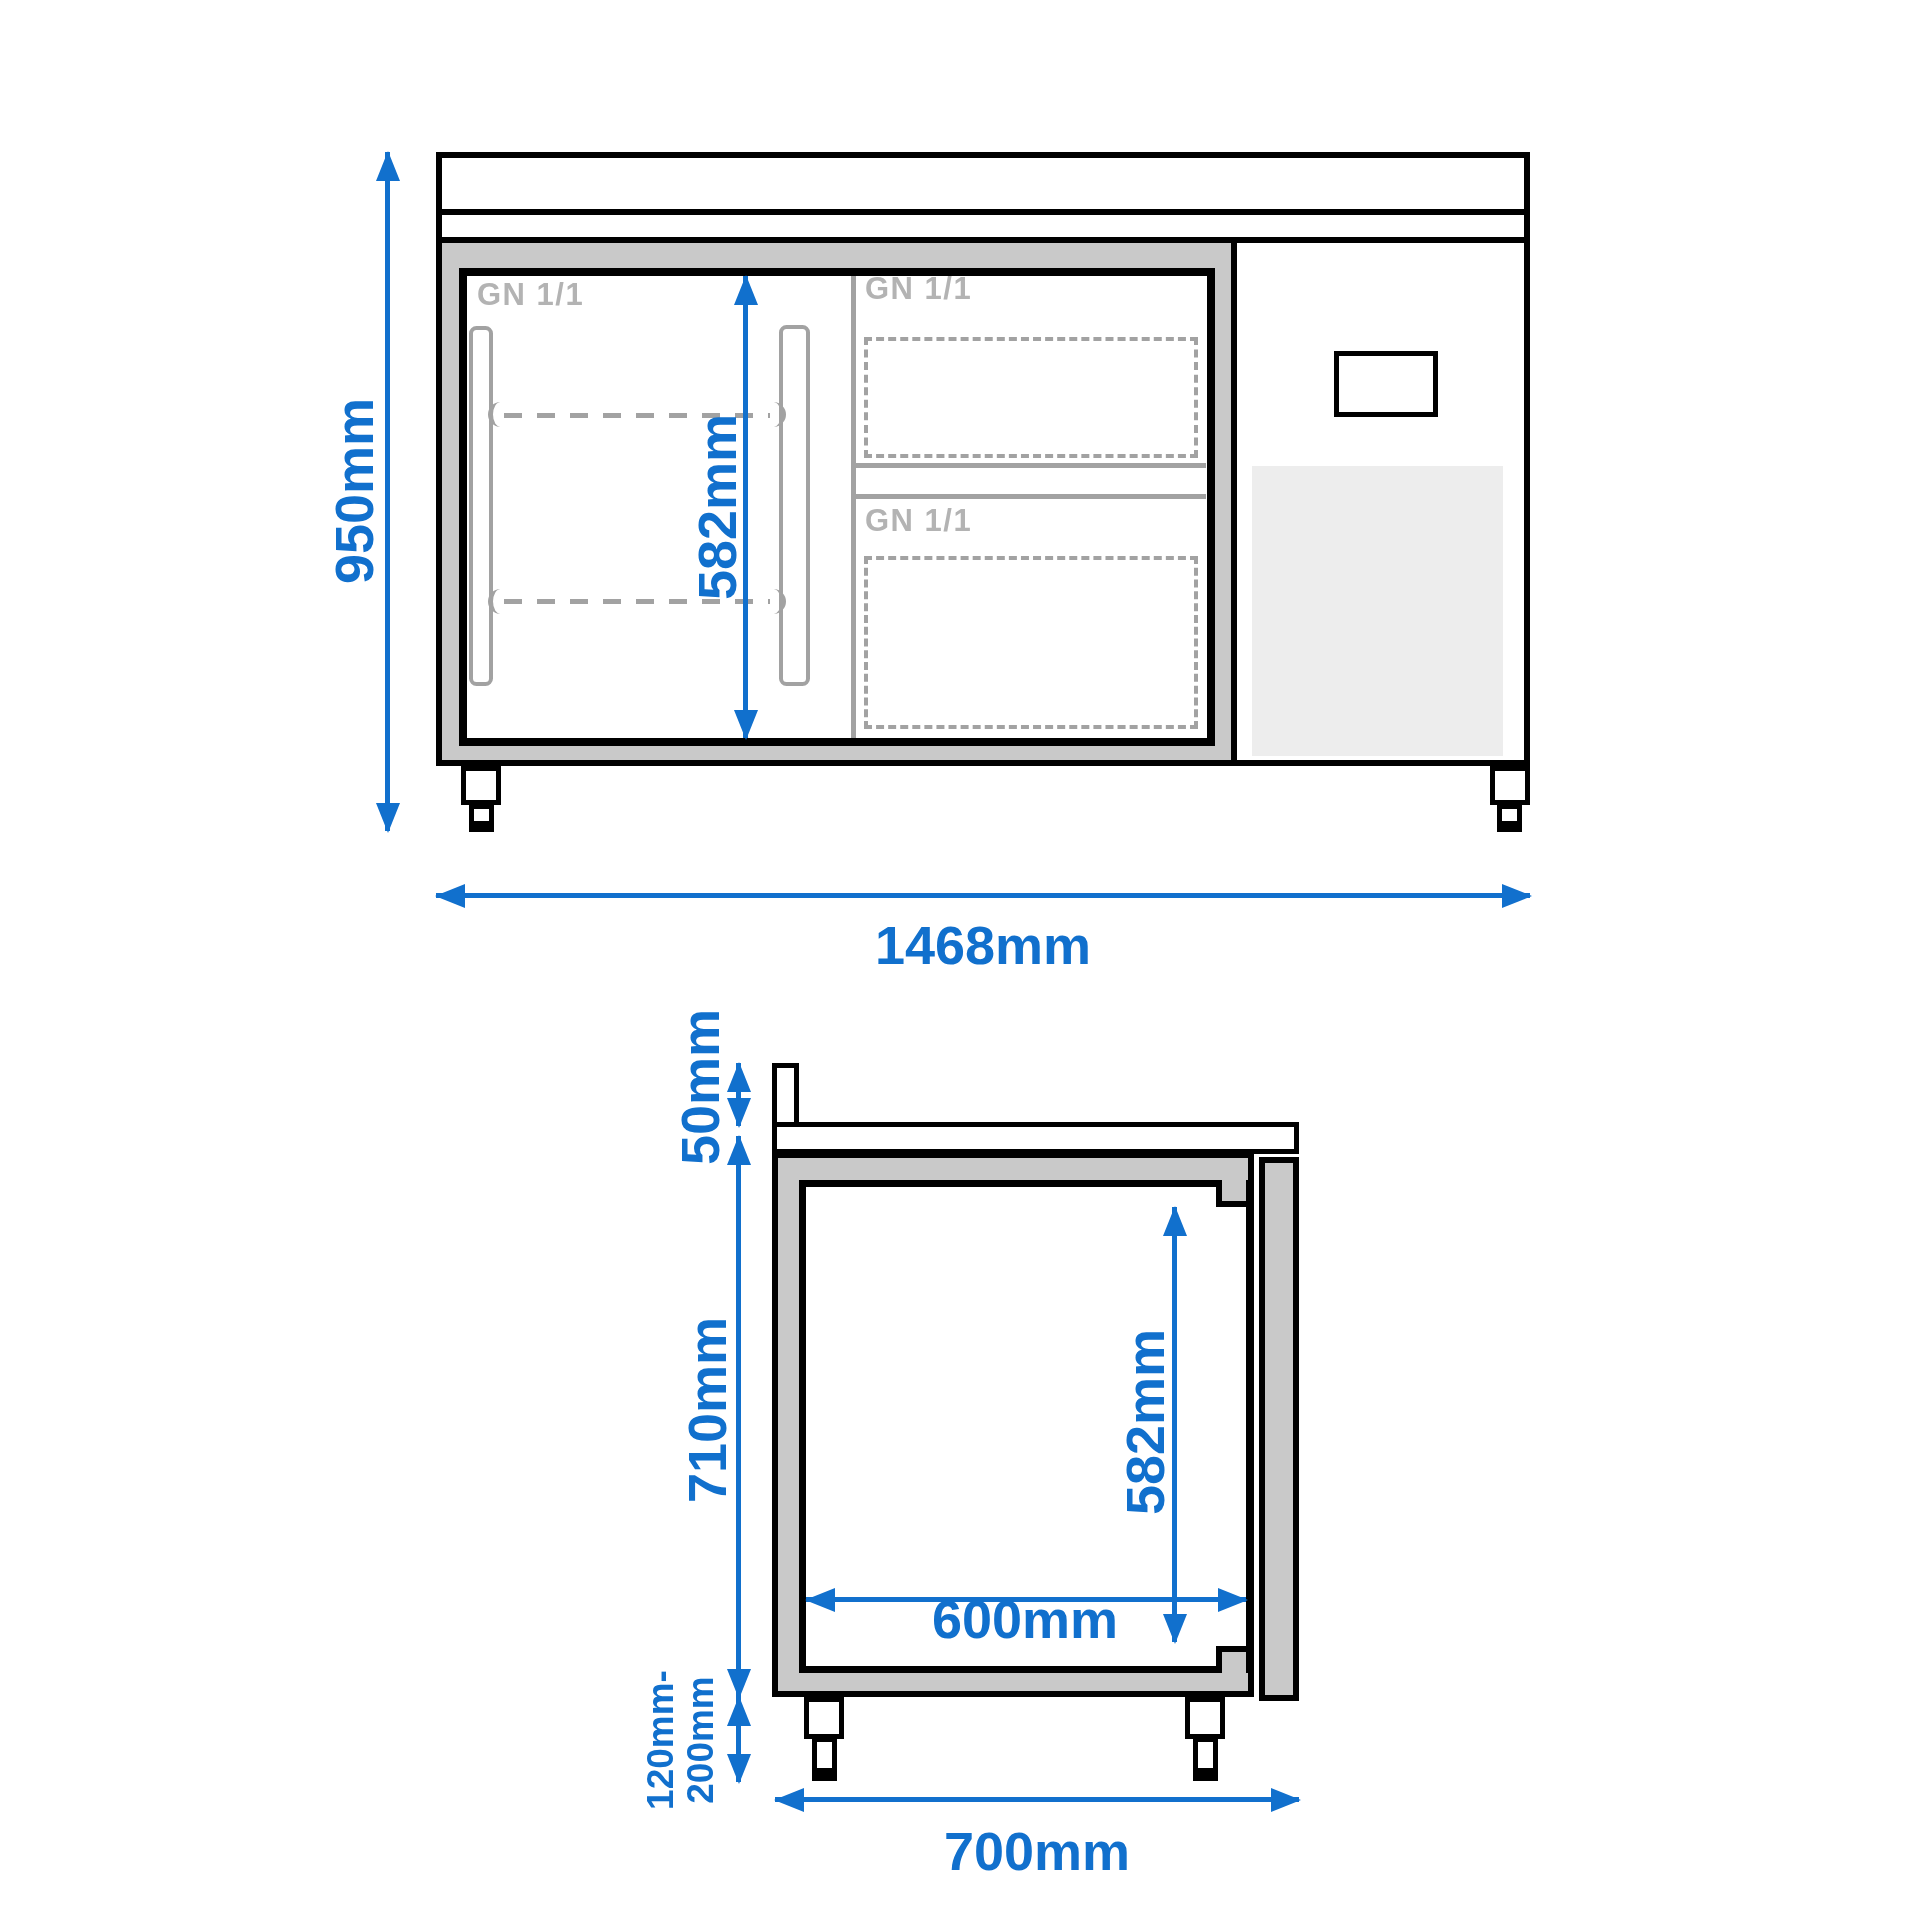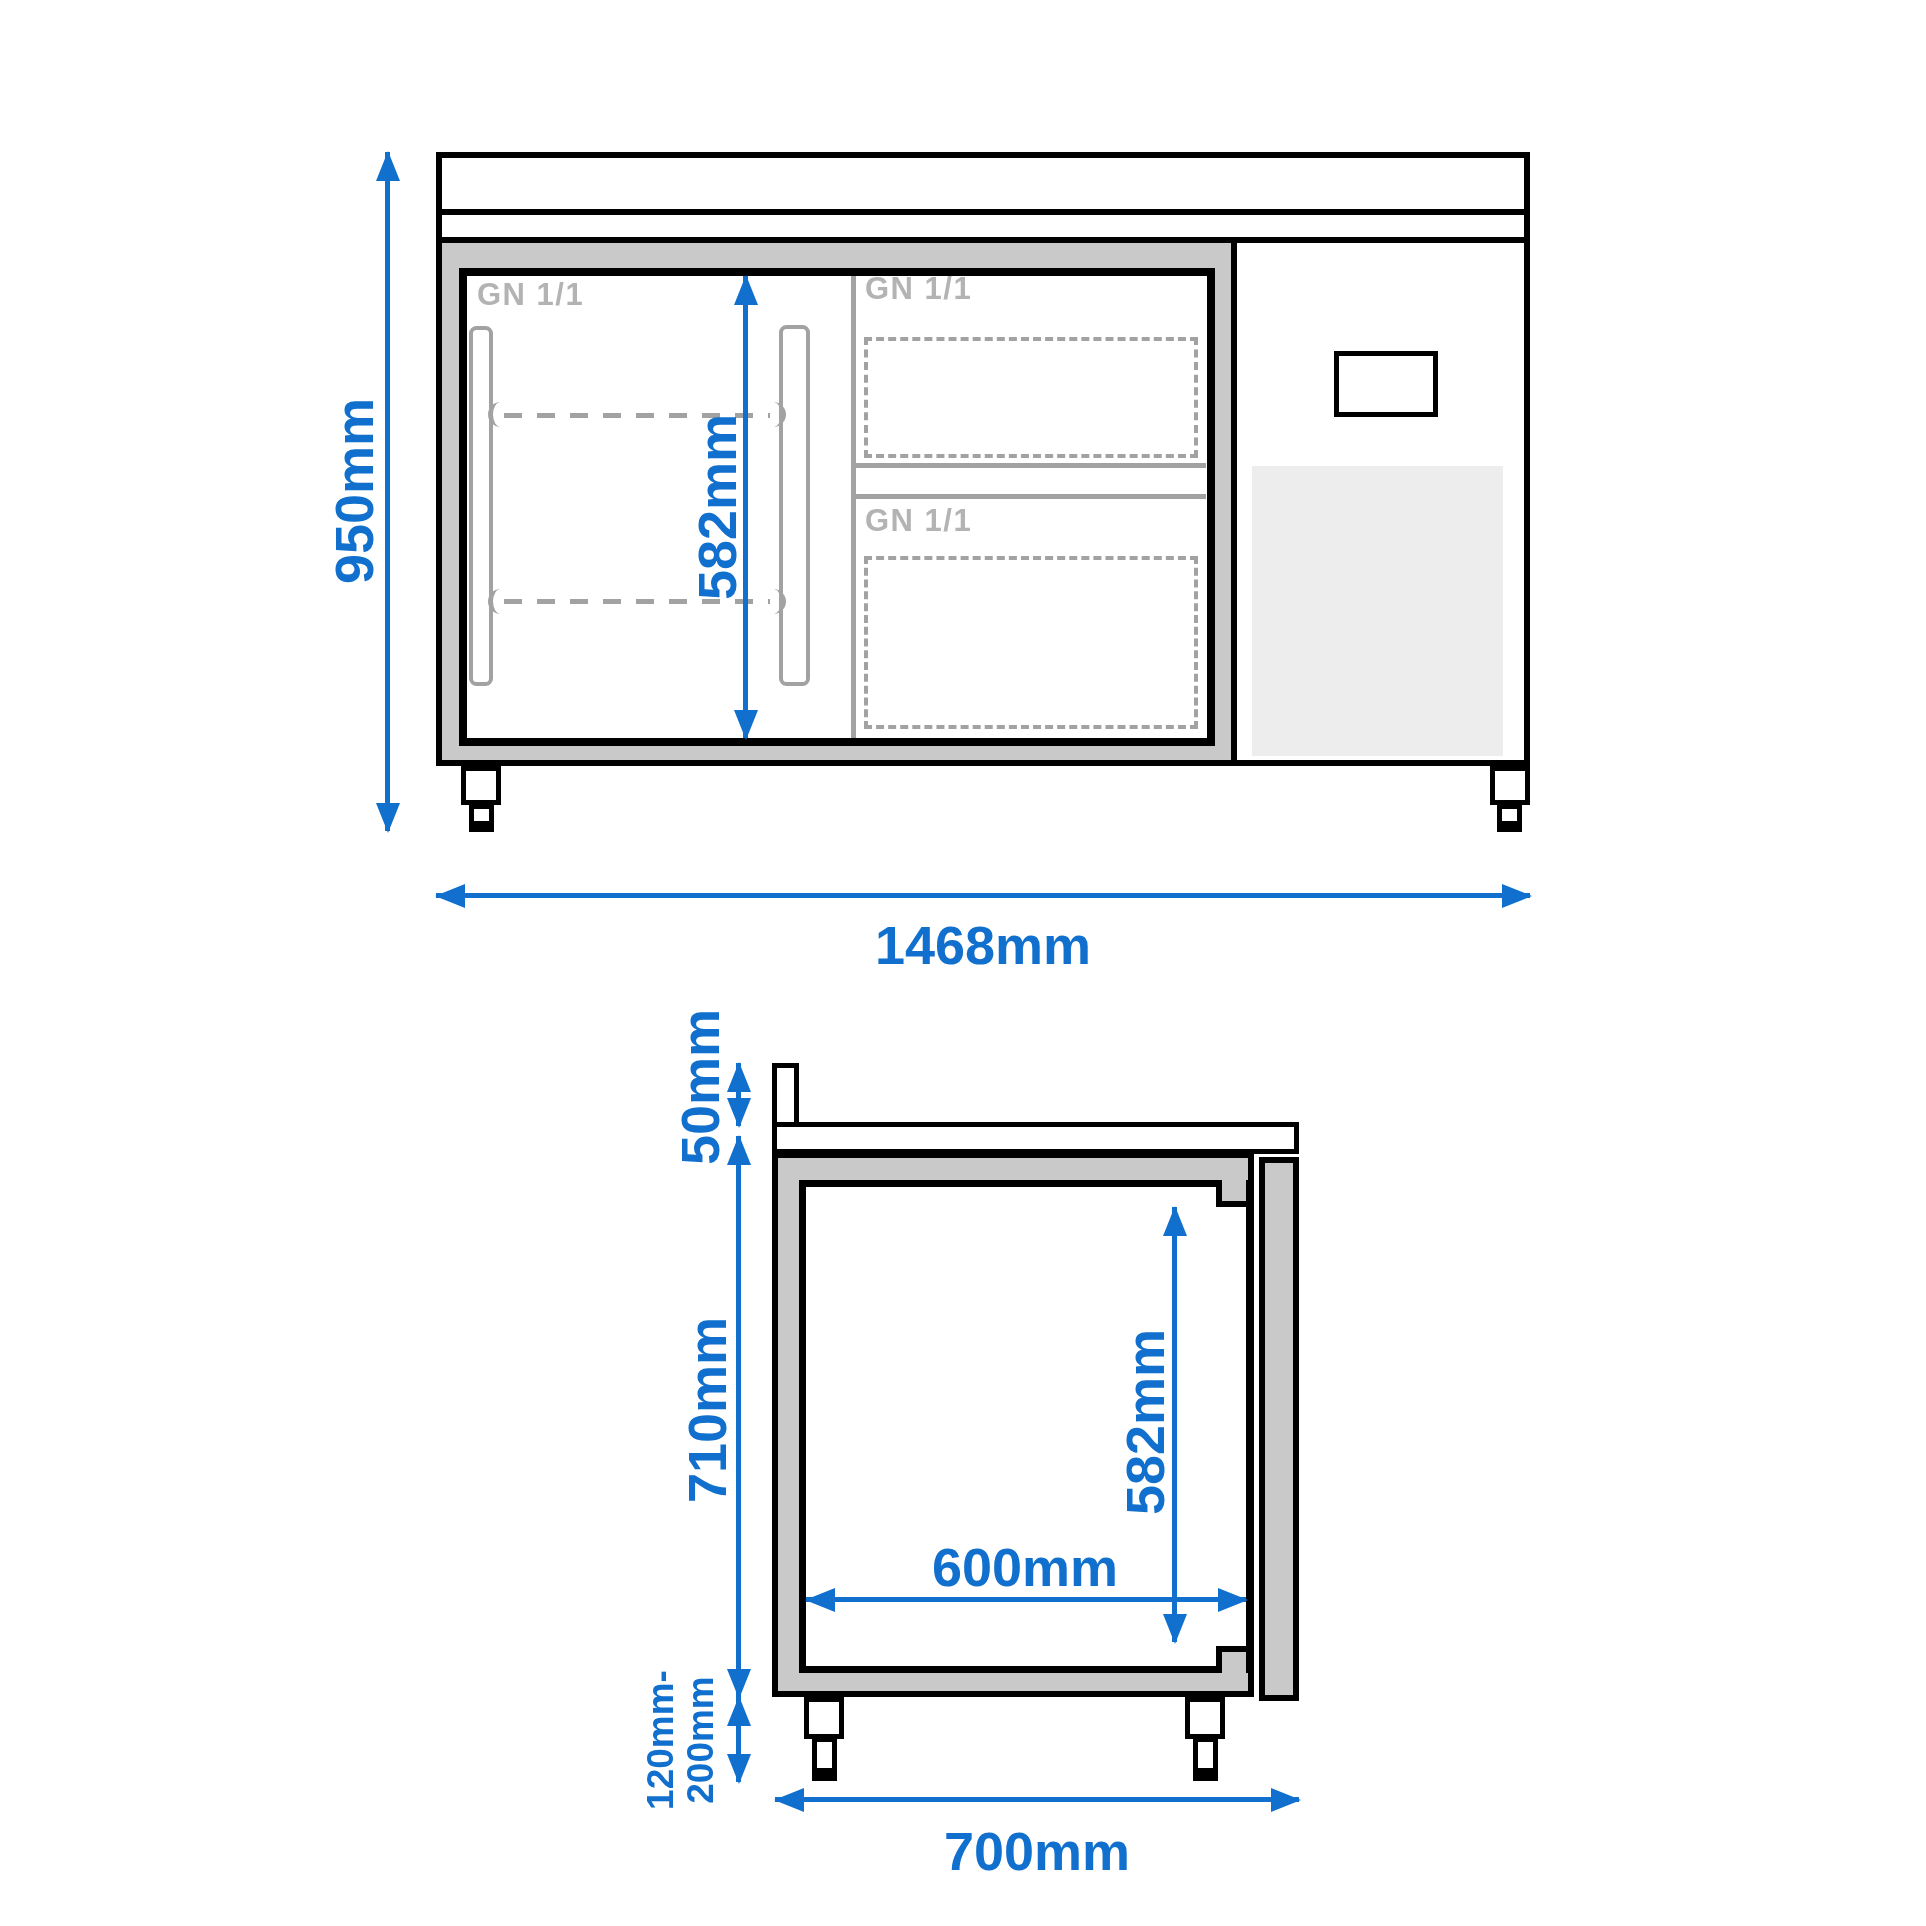--- a/index.html
+++ b/index.html
@@ -133,21 +133,21 @@
     <div class="dim-v" style="left:1172px;top:1207px;height:435px;">
       <div class="ah ah-up"></div>
       <div class="ah ah-down"></div>
     </div>
     <div class="dl r" style="left:1145px;top:1422px;">582mm</div>
 
     <div class="dim-h" style="left:806px;top:1597px;width:440px;">
       <div class="ah ah-left"></div>
       <div class="ah ah-right"></div>
     </div>
-    <div class="dl" style="left:1025px;top:1567px;">600mm</div>
+    <div class="dl" style="left:1025px;top:1619px;">600mm</div>
 
     <div class="dim-v" style="left:736px;top:1063px;height:63px;">
       <div class="ah ah-up"></div>
       <div class="ah ah-down"></div>
     </div>
     <div class="dl r" style="left:700px;top:1087px;">50mm</div>
 
     <div class="dim-v" style="left:736px;top:1136px;height:561px;">
       <div class="ah ah-up"></div>
       <div class="ah ah-down"></div>

